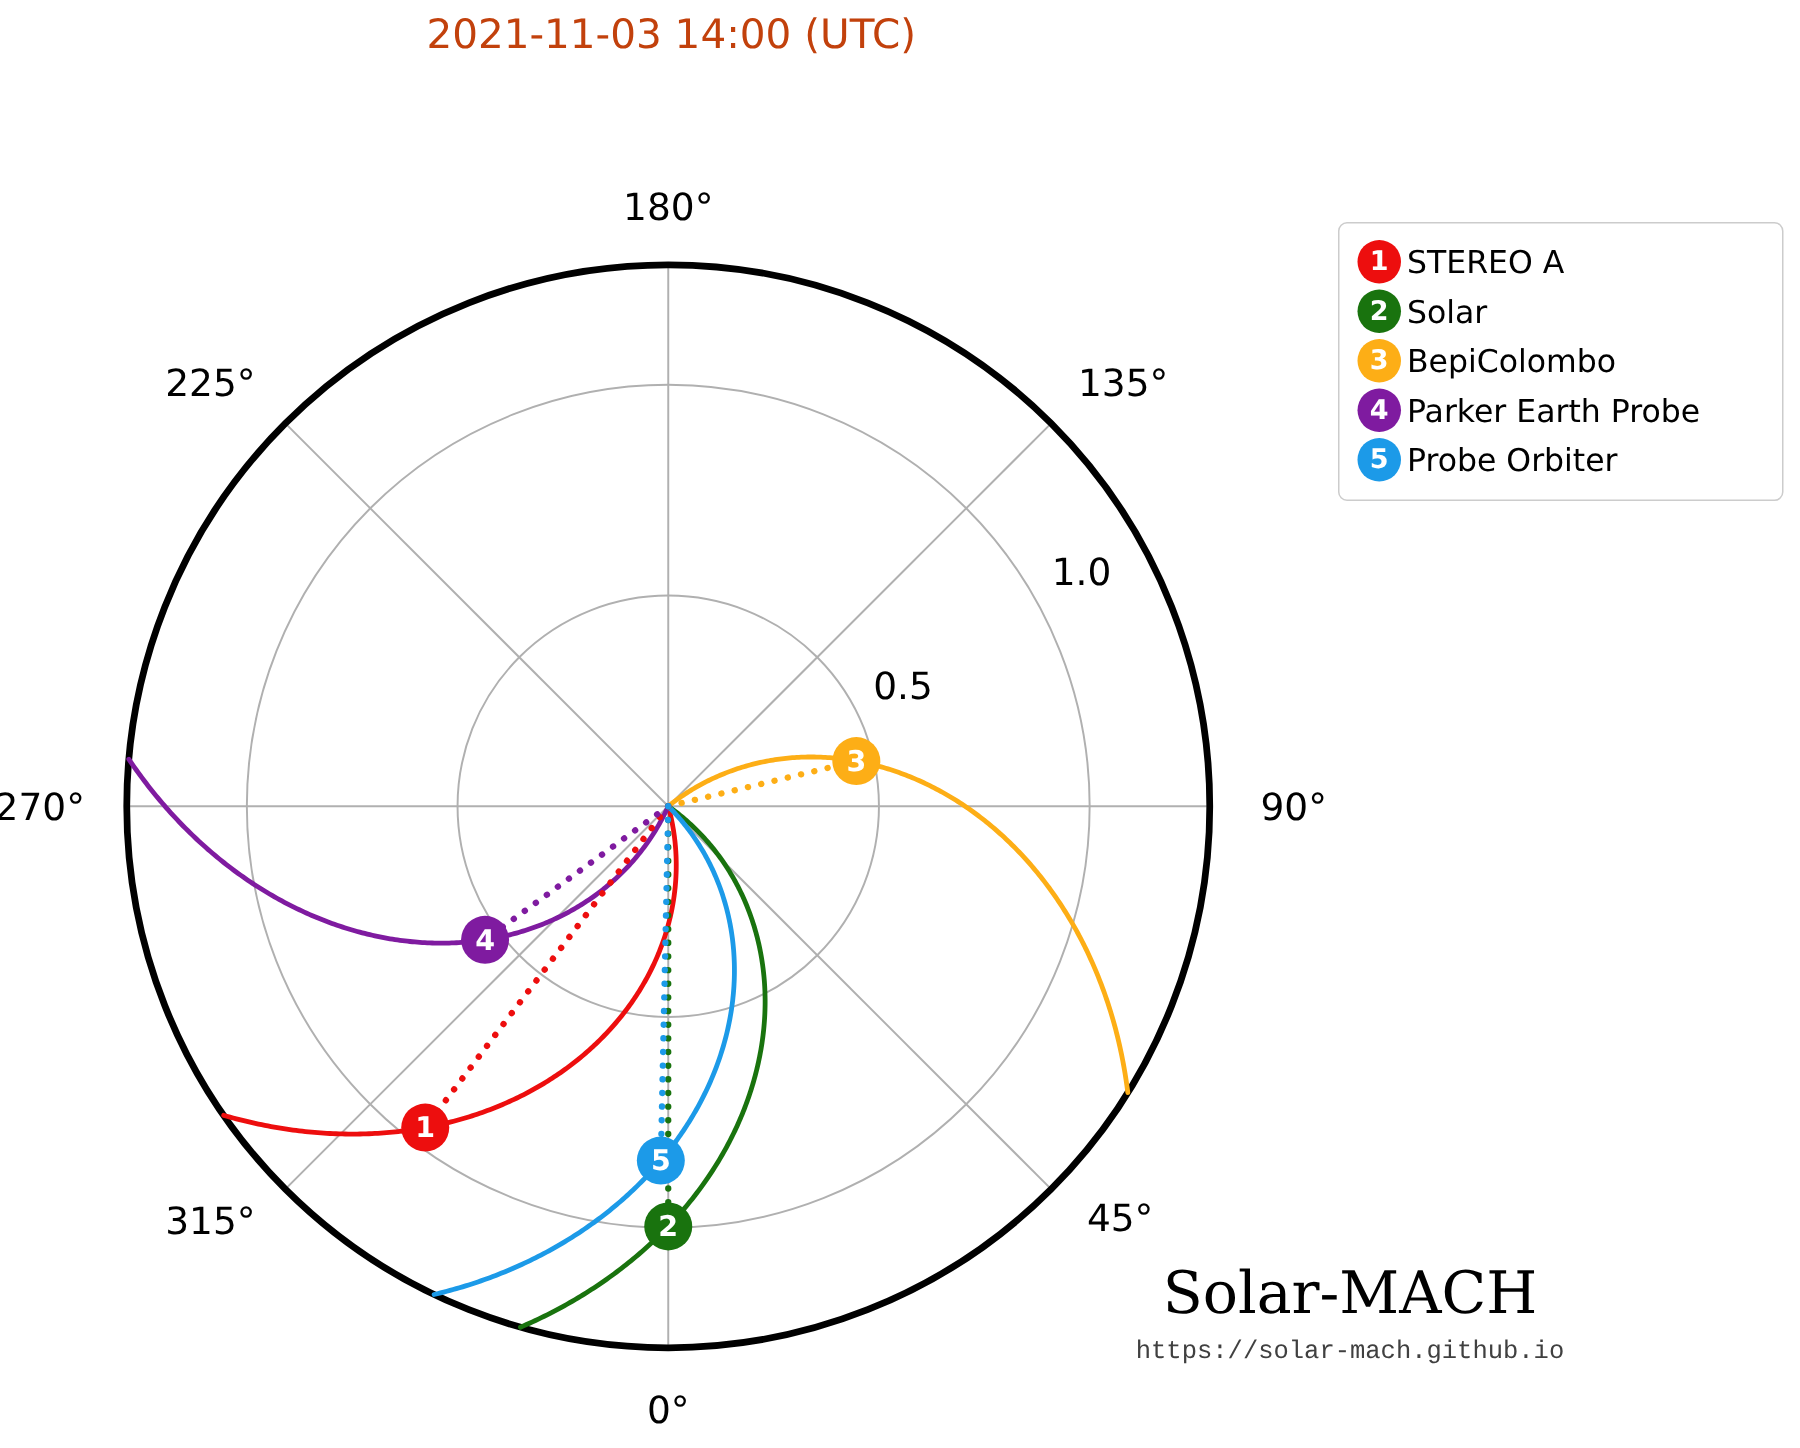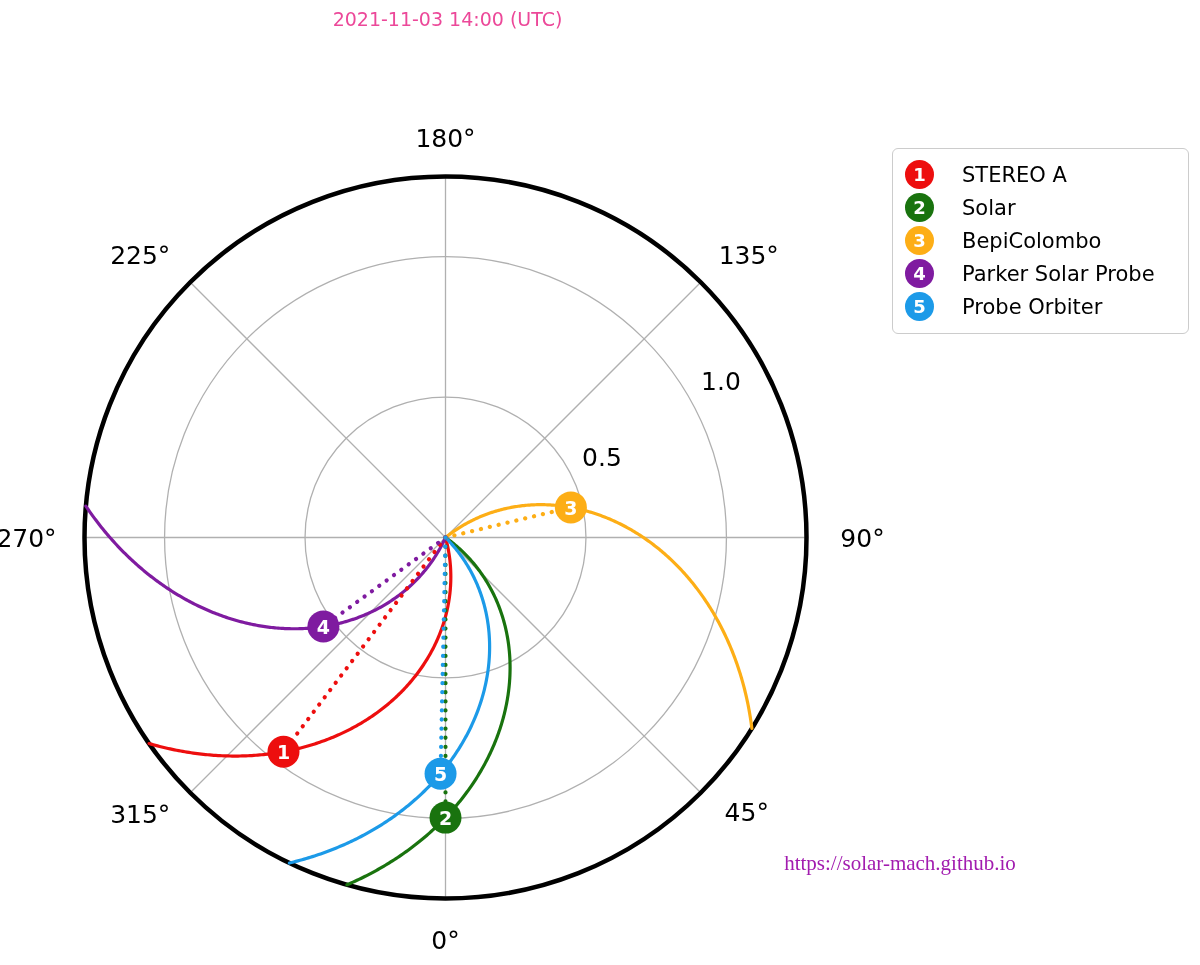--- a/index.html
+++ b/index.html
@@ -19,22 +19,22 @@
     left: 0; top: 0;
     width: 1200px;
     height: 965px;
   }
   #plot-title {
     position: absolute;
     left: 0;
     top: 8px;
     width: 895px;
     text-align: center;
-    font-size: 19px;
-    color: #ec4899;
+    font-size: 27px;
+    color: #c2410c;
     font-family: "DejaVu Sans", sans-serif;
     letter-spacing: 0px;
   }
   svg.polar {
     position: absolute;
     left: 0;
     top: 0;
   }
   .axis-label {
     font-family: "DejaVu Sans", sans-serif;
@@ -79,44 +79,44 @@
     display: flex;
     align-items: center;
     justify-content: center;
     color: #ffffff;
     font-size: 18px;
     font-weight: bold;
     font-family: "DejaVu Sans", sans-serif;
     line-height: 1;
   }
   .legend-text {
-    margin-left: 28px;
+    margin-left: 4px;
     font-size: 21px;
     color: #000000;
     font-family: "DejaVu Sans", sans-serif;
     white-space: nowrap;
   }
   
   #brand {
     position: absolute;
     left: 690px;
     top: 843px;
     width: 420px;
     text-align: center;
   }
   #brand-title {
     font-family: "DejaVu Serif", serif;
     font-size: 39px;
     color: #000000;
     line-height: 1.05;
   }
   #brand-url {
-    font-family: Liberation Serif, serif;
-    font-size: 21px;
-    color: #a21caf;
+    font-family: Liberation Mono, monospace;
+    font-size: 17px;
+    color: #404040;
     margin-top: 8px;
   }
 </style>
 </head>
 <body>
 
 <div id="root">
 
   <div id="plot-title">2021-11-03 14:00 (UTC)</div>
 
@@ -192,25 +192,26 @@
     <div class="legend-row">
       <span class="legend-badge" style="background: rgb(25, 115, 14);">2</span>
       <span class="legend-text">Solar</span>
     </div>
     <div class="legend-row">
       <span class="legend-badge" style="background: rgb(253, 174, 22);">3</span>
       <span class="legend-text">BepiColombo</span>
     </div>
     <div class="legend-row">
       <span class="legend-badge" style="background: rgb(127, 27, 160);">4</span>
-      <span class="legend-text">Parker Solar Probe</span>
+      <span class="legend-text">Parker Earth Probe</span>
     </div>
     <div class="legend-row">
       <span class="legend-badge" style="background: rgb(28, 154, 232);">5</span>
       <span class="legend-text">Probe Orbiter</span>
     </div>
   </div>
 
   <div id="brand">
+    <div id="brand-title">Solar-MACH</div>
     <div id="brand-url">https://solar-mach.github.io</div>
   </div>
 
 </div>
 
 </body></html>

